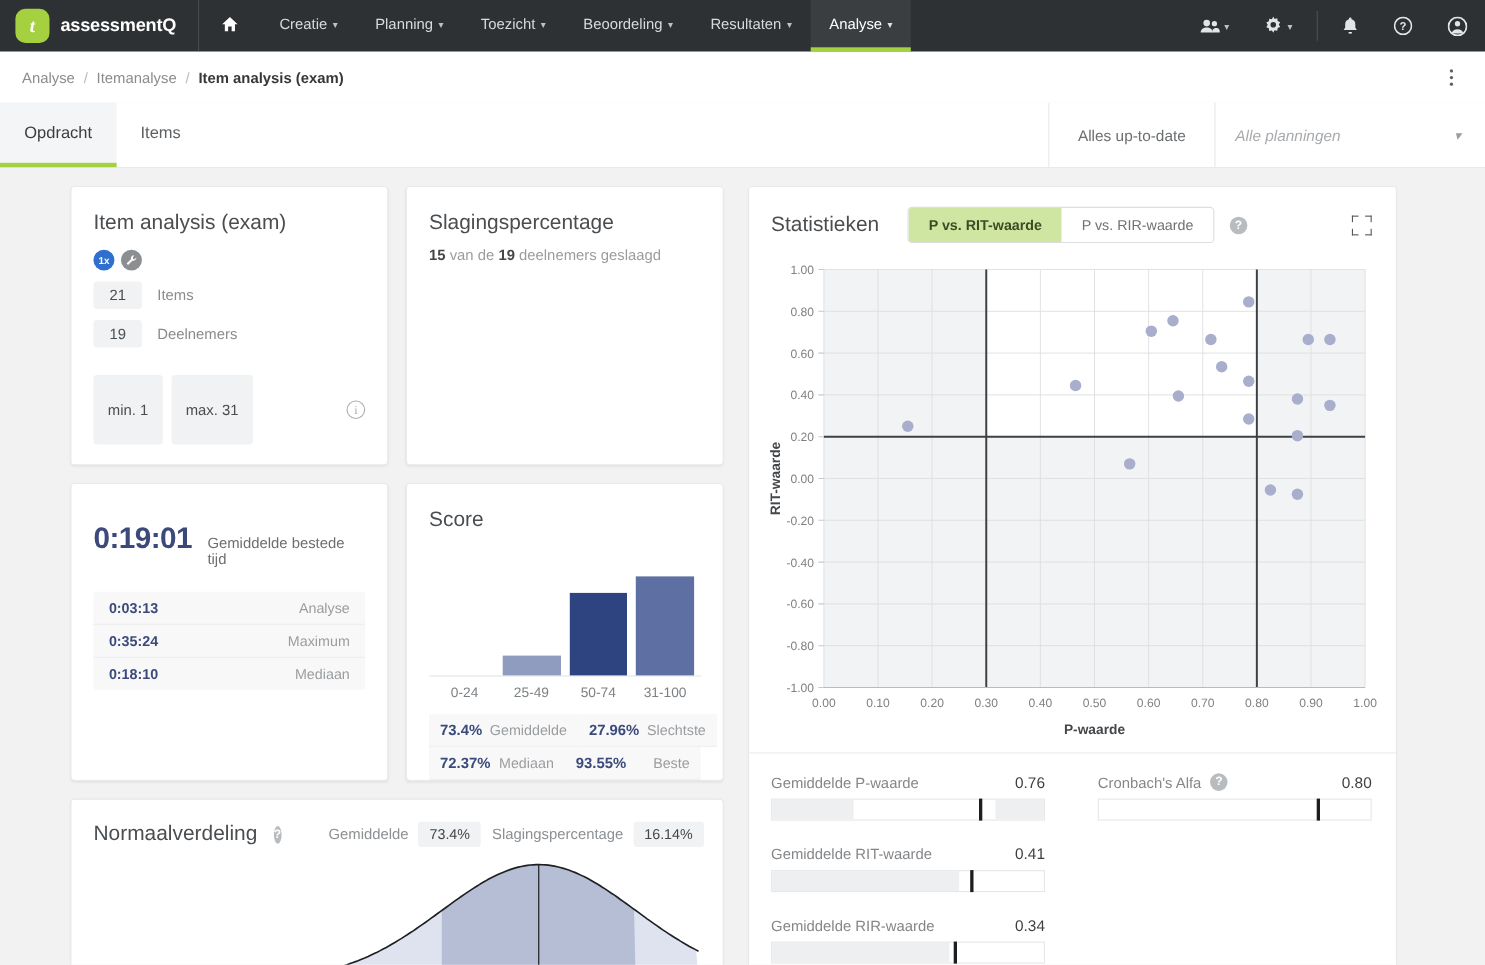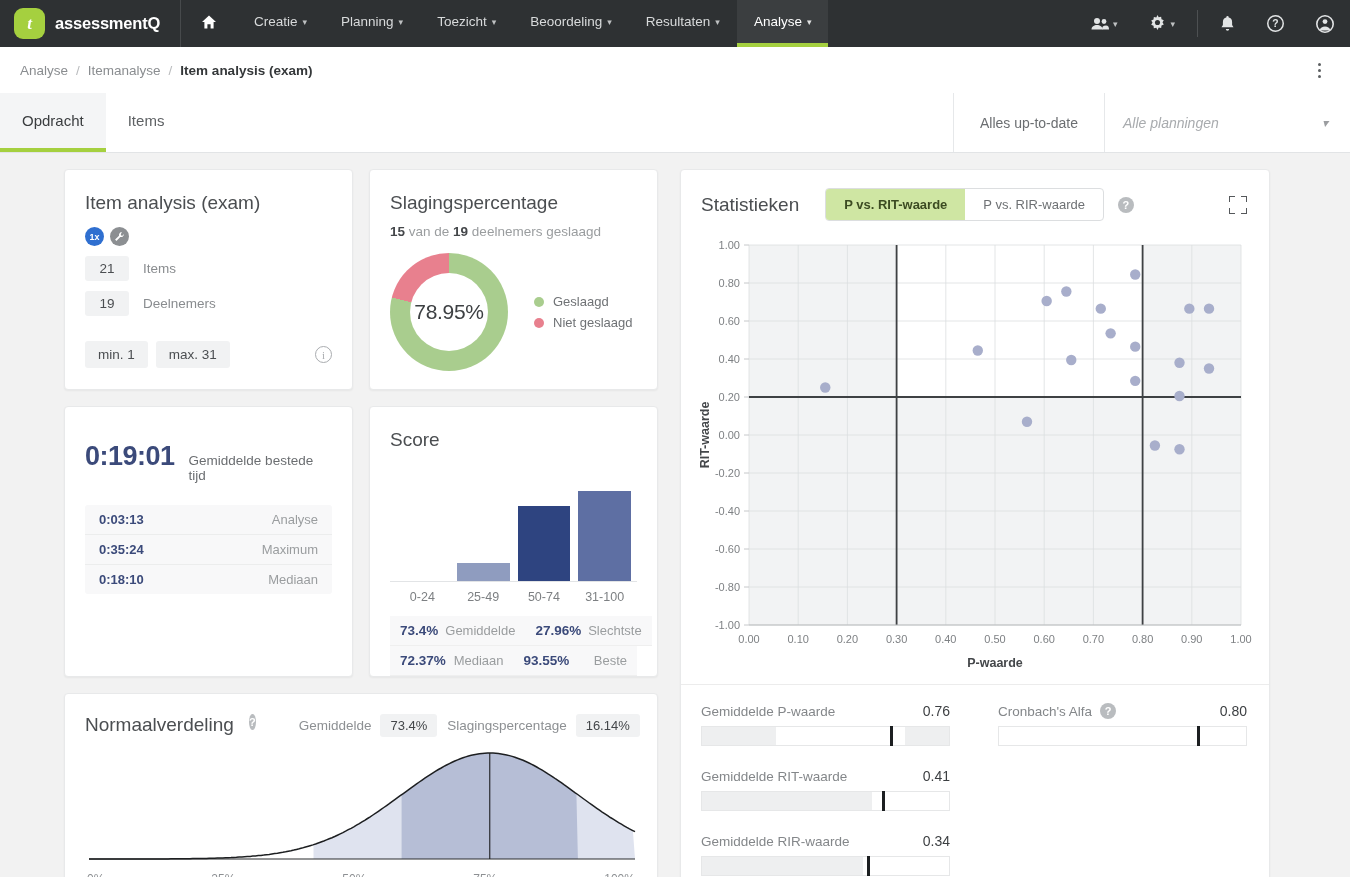--- a/index.html
+++ b/index.html
@@ -105,21 +105,21 @@
   .badge-blue { background: #2f6fd0; }
   .badge-grey { background: #8c8f92; }
   .kv { display: flex; align-items: center; gap: 14px; margin-top: 10px; }
   .kv-num {
     background: #f1f2f3; border-radius: 3px; min-width: 44px;
     text-align: center; padding: 5px 8px; font-size: 13.5px; color: #4b4e51;
   }
   .kv-label { color: #898c8f; font-size: 13.5px; }
   .minmax { display: flex; align-items: center; gap: 8px; margin-top: 25px; }
   .pill {
-    background: #f1f2f3; border-radius: 3px; padding: 6px 13px;
+    background: #f1f2f3; border-radius: 3px; padding: 24px 13px;
     font-size: 13.5px; color: #4b4e51;
   }
   .info-circ {
     margin-left: auto; width: 17px; height: 17px; border-radius: 50%;
     border: 1.4px solid #a9acaf; color: #a9acaf; font-size: 11px;
     display: flex; align-items: center; justify-content: center;
     font-family: "Liberation Serif", serif; cursor: pointer;
   }
   .help-circ {
     width: 16px; height: 16px; border-radius: 50%; background: #b9bcbf;
@@ -167,21 +167,21 @@
     flex: 1; display: flex; align-items: baseline; gap: 7px;
     padding: 7px 10px; background: #f8f8f9; font-size: 13px;
     border-bottom: 1px solid #efefef;
   }
   .stat-cell b { color: #3b4a7a; font-size: 13.5px; }
   .stat-cell span { color: #9a9d9f; }
   .stat-cell.r2 { justify-content: space-between; }
 
   
   .nv-card { width: 594px; padding: 20px 20px 14px 20px; }
-  .nv-head { display: flex; gap: 15px; }
+  .nv-head { display: flex; align-items: center; gap: 15px; }
   .nv-metrics { display: flex; align-items: center; gap: 10px; margin-left: 28px; }
   .nv-metric { display: flex; align-items: center; gap: 9px; font-size: 13.5px; color: #8d9093; }
   .nv-val { background: #f1f2f3; border-radius: 3px; padding: 4px 10px; color: #44474a; font-size: 13px; }
   .nv-plot { margin-top: 10px; }
   .nv-axis { display: flex; justify-content: space-between; font-size: 12px; color: #8d9093; margin-top: 4px; padding: 0 2px; }
 
   
   .stat-card { padding: 0; }
   .stat-head { display: flex; align-items: center; padding: 18px 22px 12px 20px; }
   .seg {
@@ -360,35 +360,20 @@
           <div class="pill">min. 1</div>
           <div class="pill">max. 31</div>
           <div class="info-circ">i</div>
         </div>
       </div>
 
       <div class="card mini-card">
         <div class="card-title">Slagingspercentage</div>
         <div class="sub-line">
           <b>15</b><span> van de </span><b>19</b><span> deelnemers geslaagd</span>
-        </div>
-        <div class="donut-wrap">
-          <div class="donut" id="donut" style="background: conic-gradient(rgb(169, 205, 142) 0deg, rgb(169, 205, 142) 284.22deg, rgb(232, 128, 142) 284.22deg, rgb(232, 128, 142) 360deg);">
-            <div class="donut-hole">78.95%</div>
-          </div>
-          <div class="legend">
-            <div class="legend-row">
-              <span class="dot" id="dot-pass" style="background: rgb(169, 205, 142);"></span>
-              <span>Geslaagd</span>
-            </div>
-            <div class="legend-row">
-              <span class="dot" id="dot-fail" style="background: rgb(232, 128, 142);"></span>
-              <span>Niet geslaagd</span>
-            </div>
-          </div>
         </div>
       </div>
     </div>
 
     <div class="row2">
 
       <div class="card mini-card">
         <div class="time-head">
           <div class="bigtime">0:19:01</div>
           <div class="time-head-lbl">Gemiddelde bestede tijd</div>

